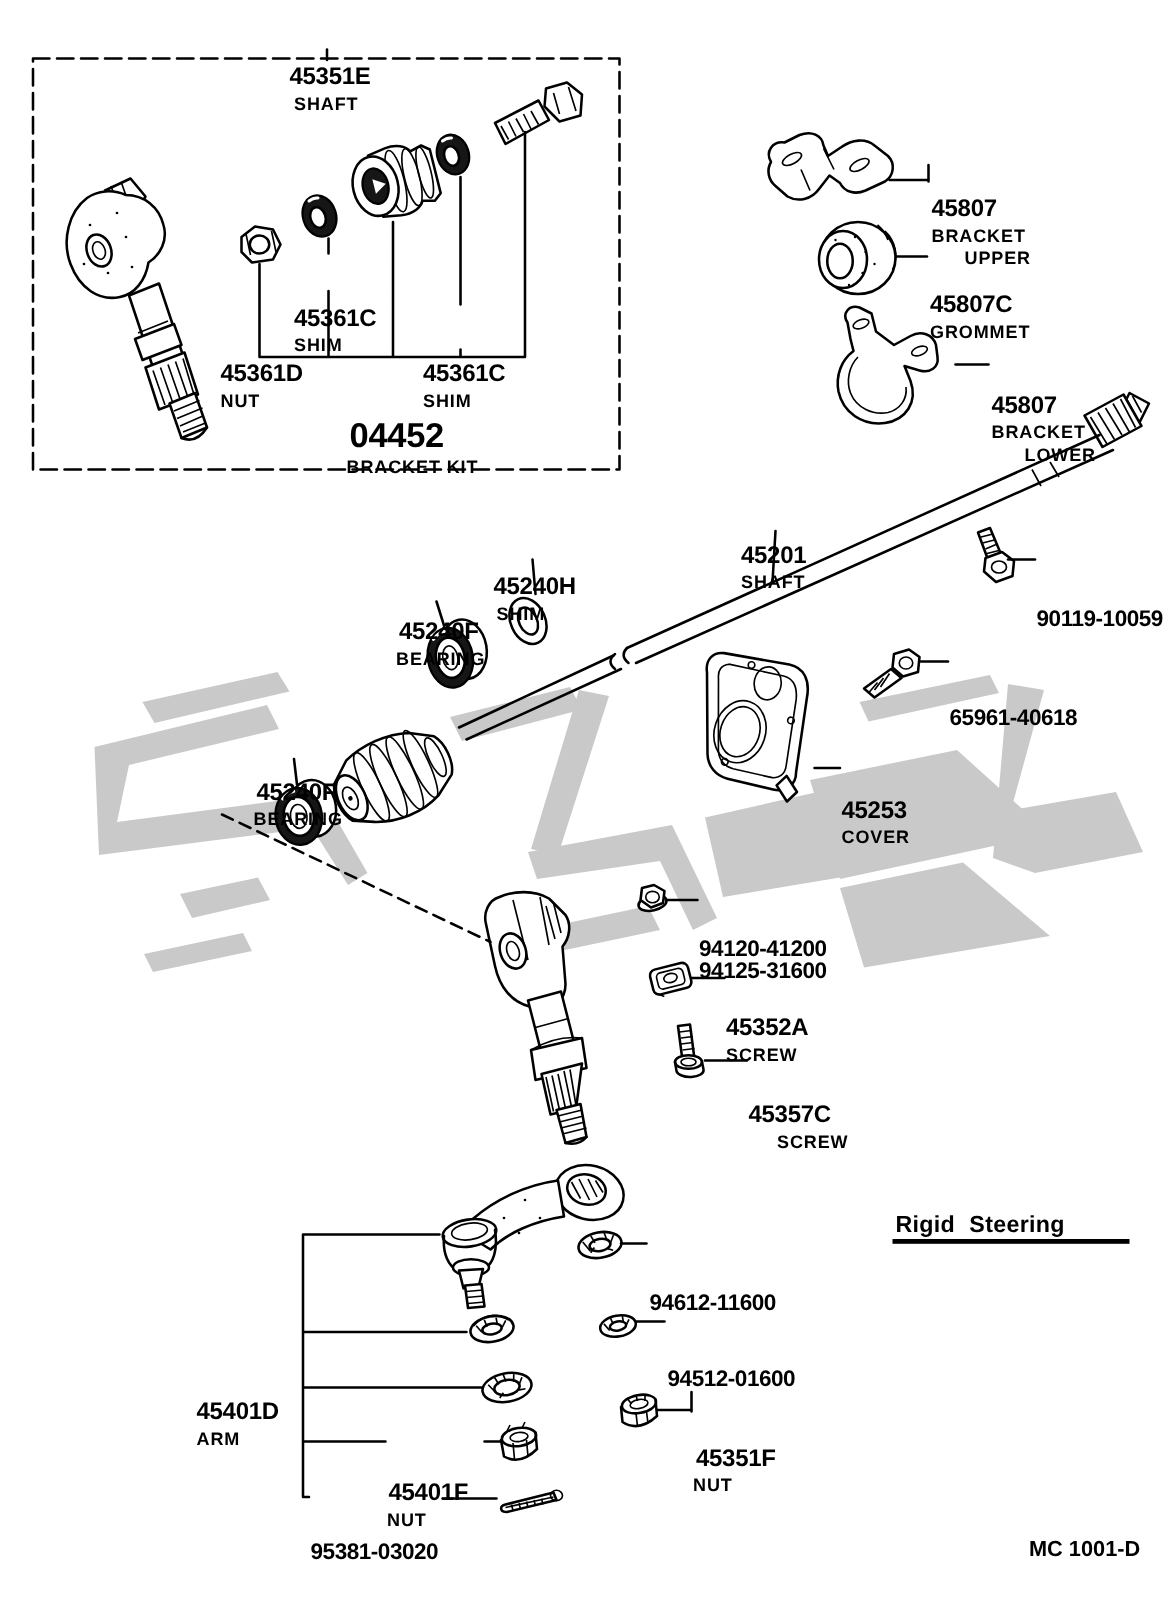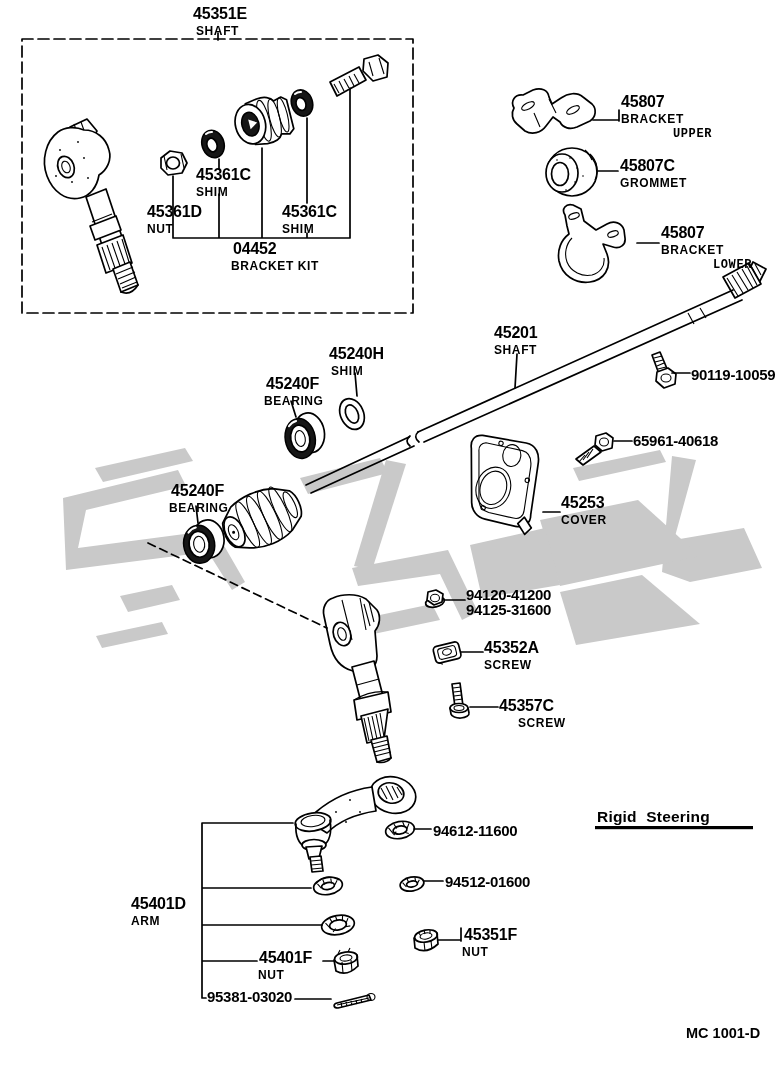--- a/index.html
+++ b/index.html
@@ -6,25 +6,25 @@
   #stage{position:relative;width:784px;height:1066px;background:#fff;overflow:hidden;
          font-family:"Liberation Sans","DejaVu Sans",sans-serif;color:#000;}
   #art{position:absolute;left:0;top:0;}
   svg .ln{stroke:#000;stroke-width:1.7;fill:none;stroke-linecap:round;stroke-linejoin:round;}
   svg .f{stroke:#000;stroke-width:1.7;fill:#fff;stroke-linejoin:round;}
   svg .dk{stroke:#000;stroke-width:1.5;fill:#161616;}
   svg .thin{stroke:#000;stroke-width:1.1;fill:none;}
   svg .wm{fill:#c9c9c9;stroke:none;}
   svg .wht{stroke:#fff;stroke-width:2;fill:none;stroke-linecap:round;}
   .lbl{position:absolute;line-height:1;white-space:nowrap;}
-  .num{display:block;font-weight:700;font-size:16px;letter-spacing:-0.2px;}
+  .num{display:block;font-weight:700;font-size:16px;letter-spacing:-0.2px;margin-top:38px;}
   .num.code{font-size:15px;letter-spacing:-0.3px;}
-  .num.big{font-size:16px;}
+  .num.big{font-size:23px;}
   .desc{display:block;font-weight:700;font-size:12px;letter-spacing:0.6px;margin-top:3px;}
-  .desc.ind{margin-left:52px;font-family:Liberation Mono, monospace;}
+  .desc.ind{margin-left:22px;}
   .rigid{font-weight:700;font-size:15.5px;word-spacing:5px;letter-spacing:0.2px;}
   .mc{font-weight:700;font-size:14.5px;}
 </style>
 </head>
 <body>
 
 <div id="stage">
 
 <svg id="art" width="784" height="1066" viewBox="0 0 784 1066">
 

